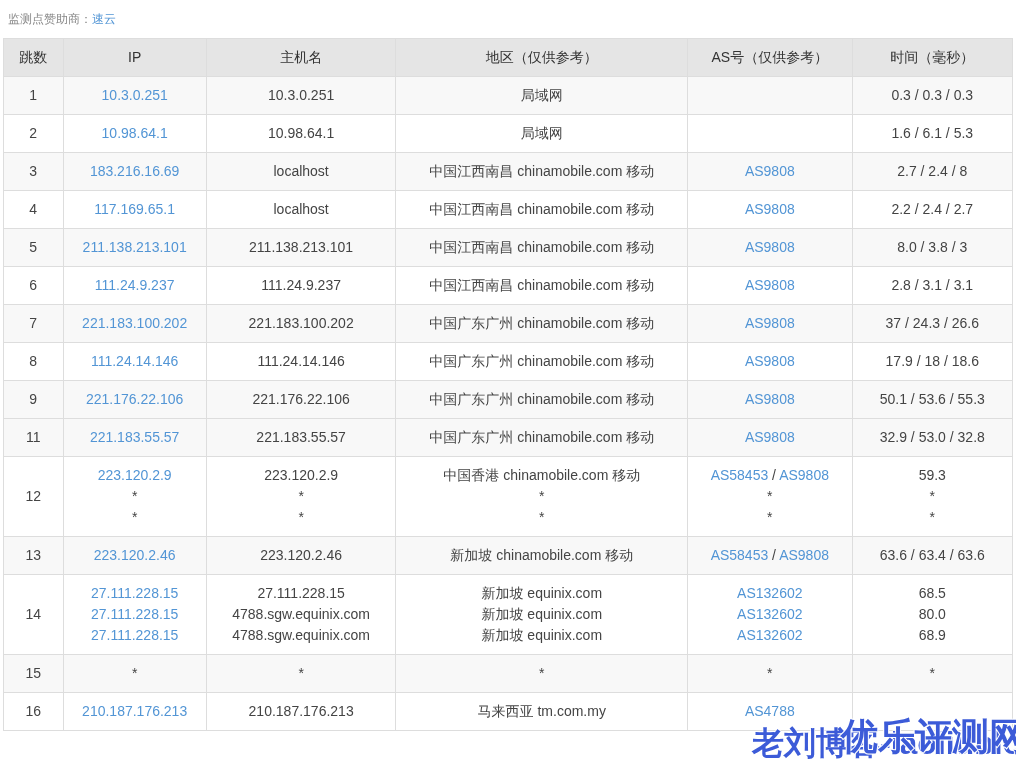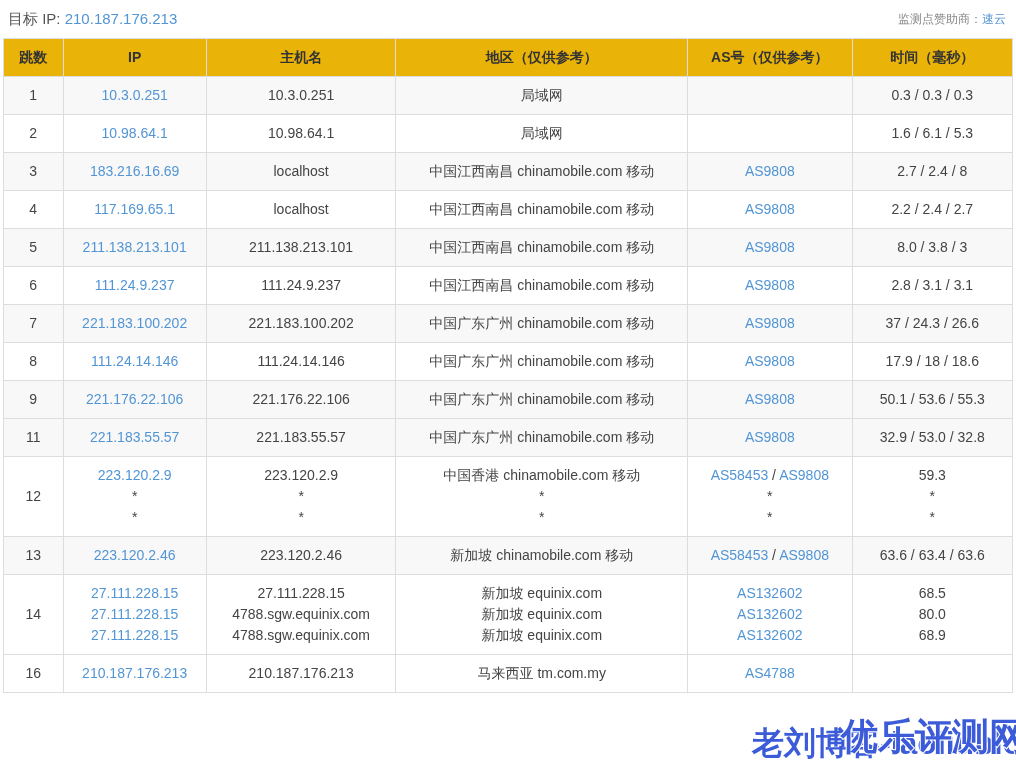--- a/index.html
+++ b/index.html
@@ -26,21 +26,21 @@
     width: 1010px; margin: 0 3px;
     border-collapse: collapse; table-layout: fixed;
     font-size: 14px;
   }
   table.trace th, table.trace td {
     border: 1px solid #ddd;
     text-align: center; vertical-align: middle;
     padding: 8px 4px; line-height: 21px;
     overflow: hidden; white-space: nowrap;
   }
-  table.trace th { font-weight: 700; color: #333; background: #eab308; }
+  table.trace th { font-weight: 400; color: #333; background: #e5e5e5; }
   table.trace td { color: #444; }
   tr.striped td { background: #f8f8f8; }
   .cell-line { line-height: 21px; min-height: 0; }
   col.c-hop { width: 5.9%; }
   col.c-ip { width: 14.2%; }
   col.c-host { width: 18.8%; }
   col.c-region { width: 28.9%; }
   col.c-asn { width: 16.3%; }
   col.c-time { width: 15.9%; }
 
@@ -57,23 +57,20 @@
     -webkit-text-stroke: 2px #ffffff; paint-order: stroke fill;
     text-shadow: 0 0 2px #fff;
   }
 </style>
 </head>
 <body>
 
 <div class="page">
 
   <div class="topbar">
-    <div class="left">
-      <span>目标 IP: </span><a class="lnk" href="#">210.187.176.213</a>
-    </div>
     <div class="right">
       <span>监测点赞助商：</span><a class="lnk" href="#">速云</a>
     </div>
   </div>
 
   <table class="trace">
     <colgroup>
       <col class="c-hop">
         <col class="c-ip">
         <col class="c-host">
@@ -365,20 +362,40 @@
             <div class="cell-line"><a class="lnk" href="#">AS132602</a></div>
             <div class="cell-line"><a class="lnk" href="#">AS132602</a></div>
             <div class="cell-line"><a class="lnk" href="#">AS132602</a></div>
           </td>
           <td>
             <div class="cell-line">68.5</div>
             <div class="cell-line">80.0</div>
             <div class="cell-line">68.9</div>
           </td>
         </tr>
+        <tr class="striped">
+          <td>
+            <div class="cell-line">15</div>
+          </td>
+          <td>
+            <div class="cell-line">*</div>
+          </td>
+          <td>
+            <div class="cell-line">*</div>
+          </td>
+          <td>
+            <div class="cell-line">*</div>
+          </td>
+          <td>
+            <div class="cell-line">*</div>
+          </td>
+          <td>
+            <div class="cell-line">*</div>
+          </td>
+        </tr>
         <tr>
           <td>
             <div class="cell-line">16</div>
           </td>
           <td>
             <div class="cell-line"><a class="lnk" href="#">210.187.176.213</a></div>
           </td>
           <td>
             <div class="cell-line">210.187.176.213</div>
           </td>

